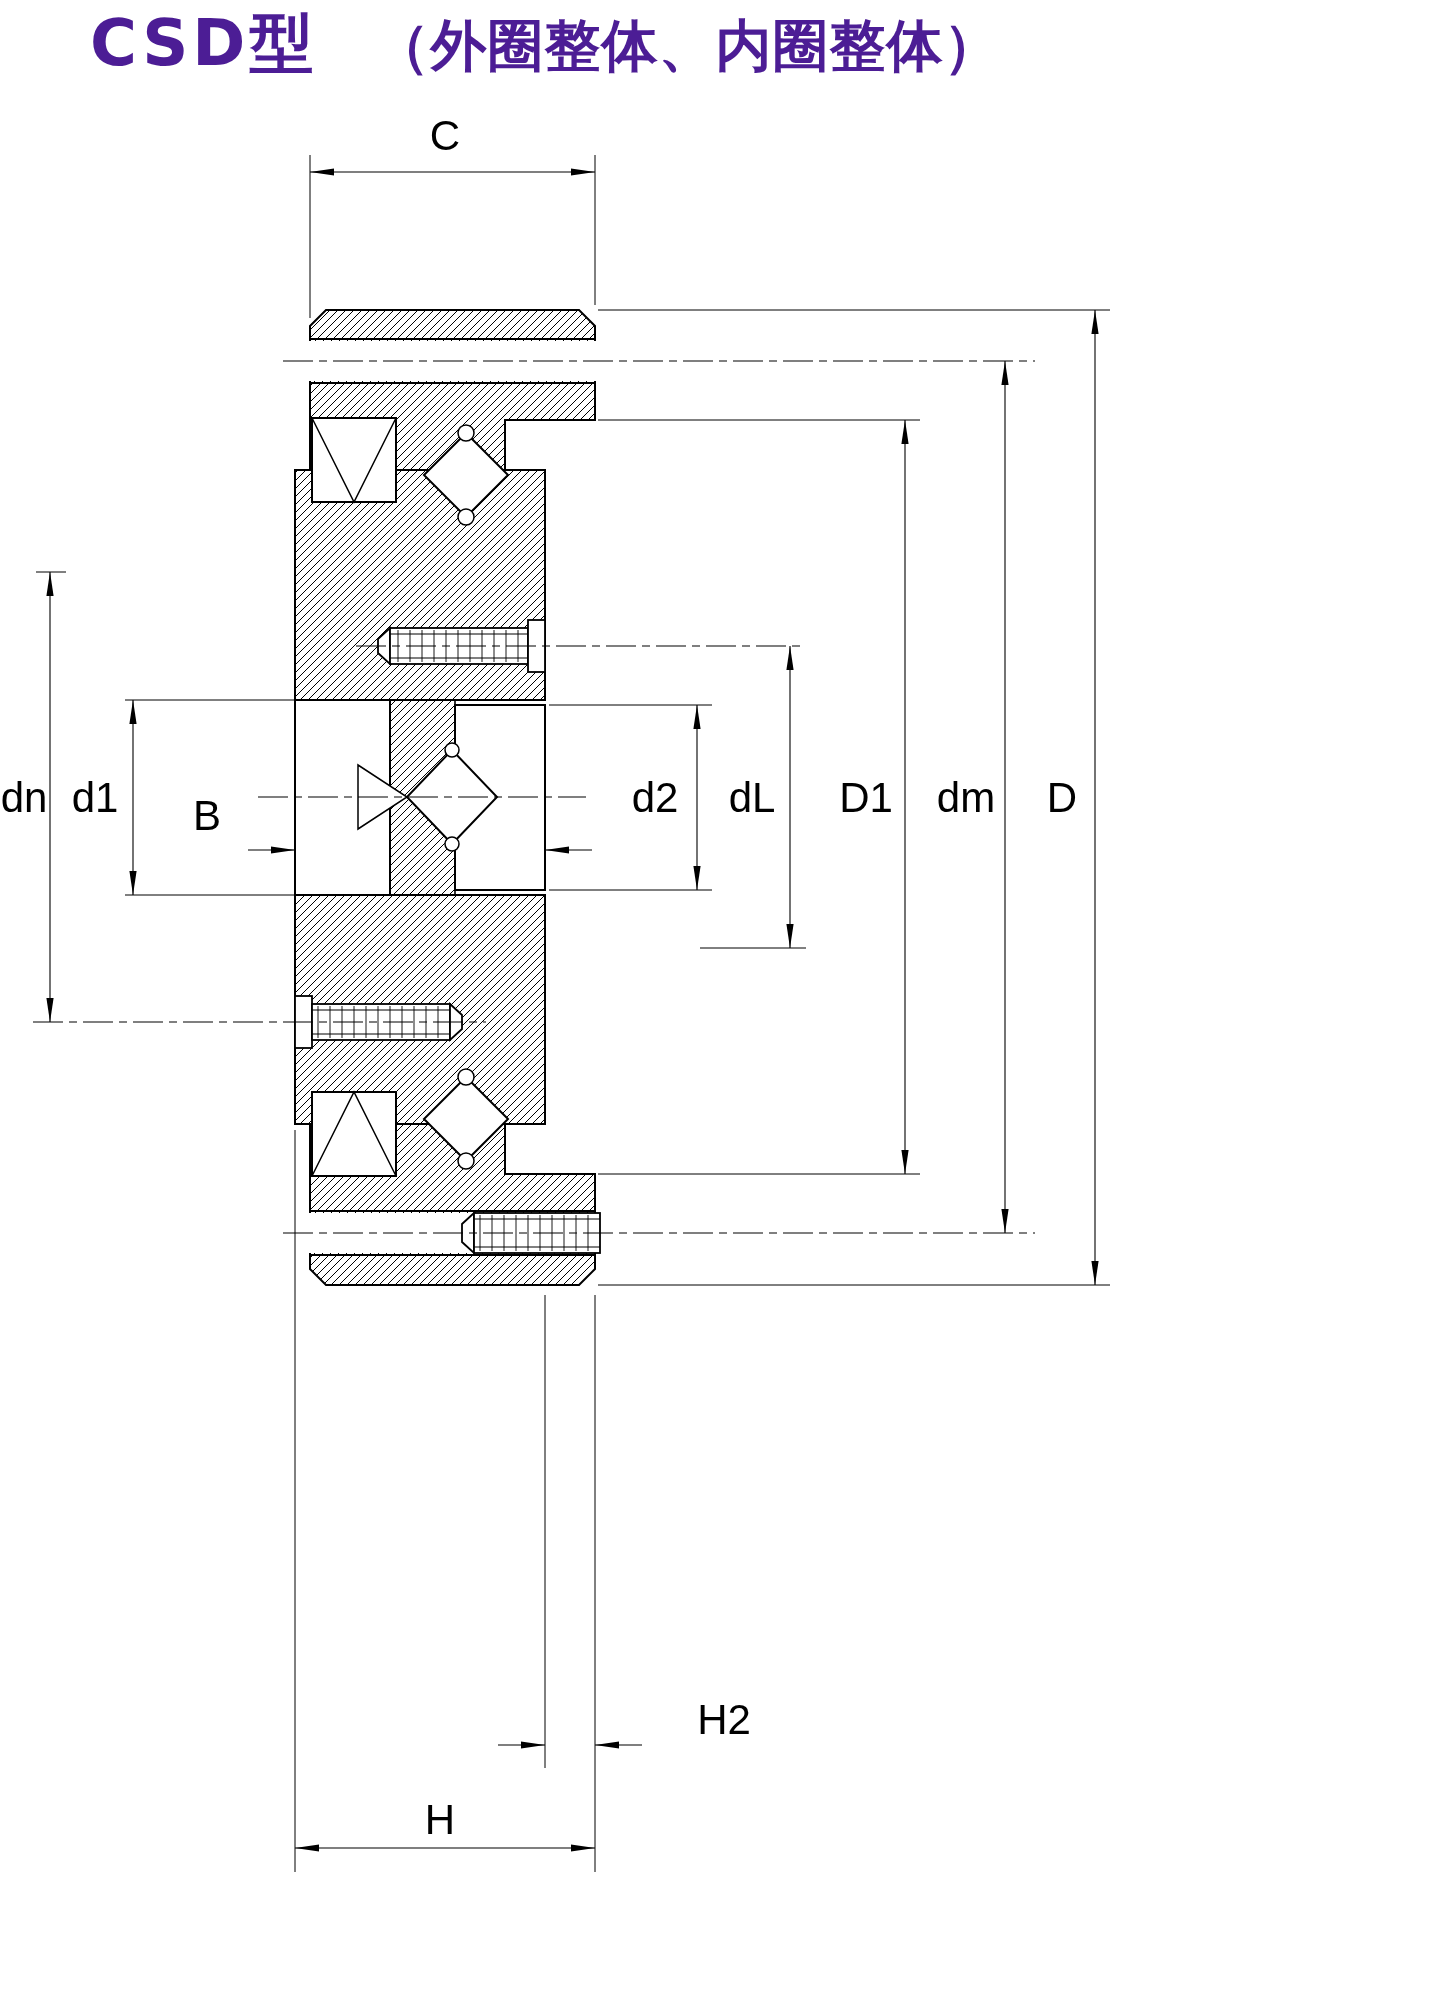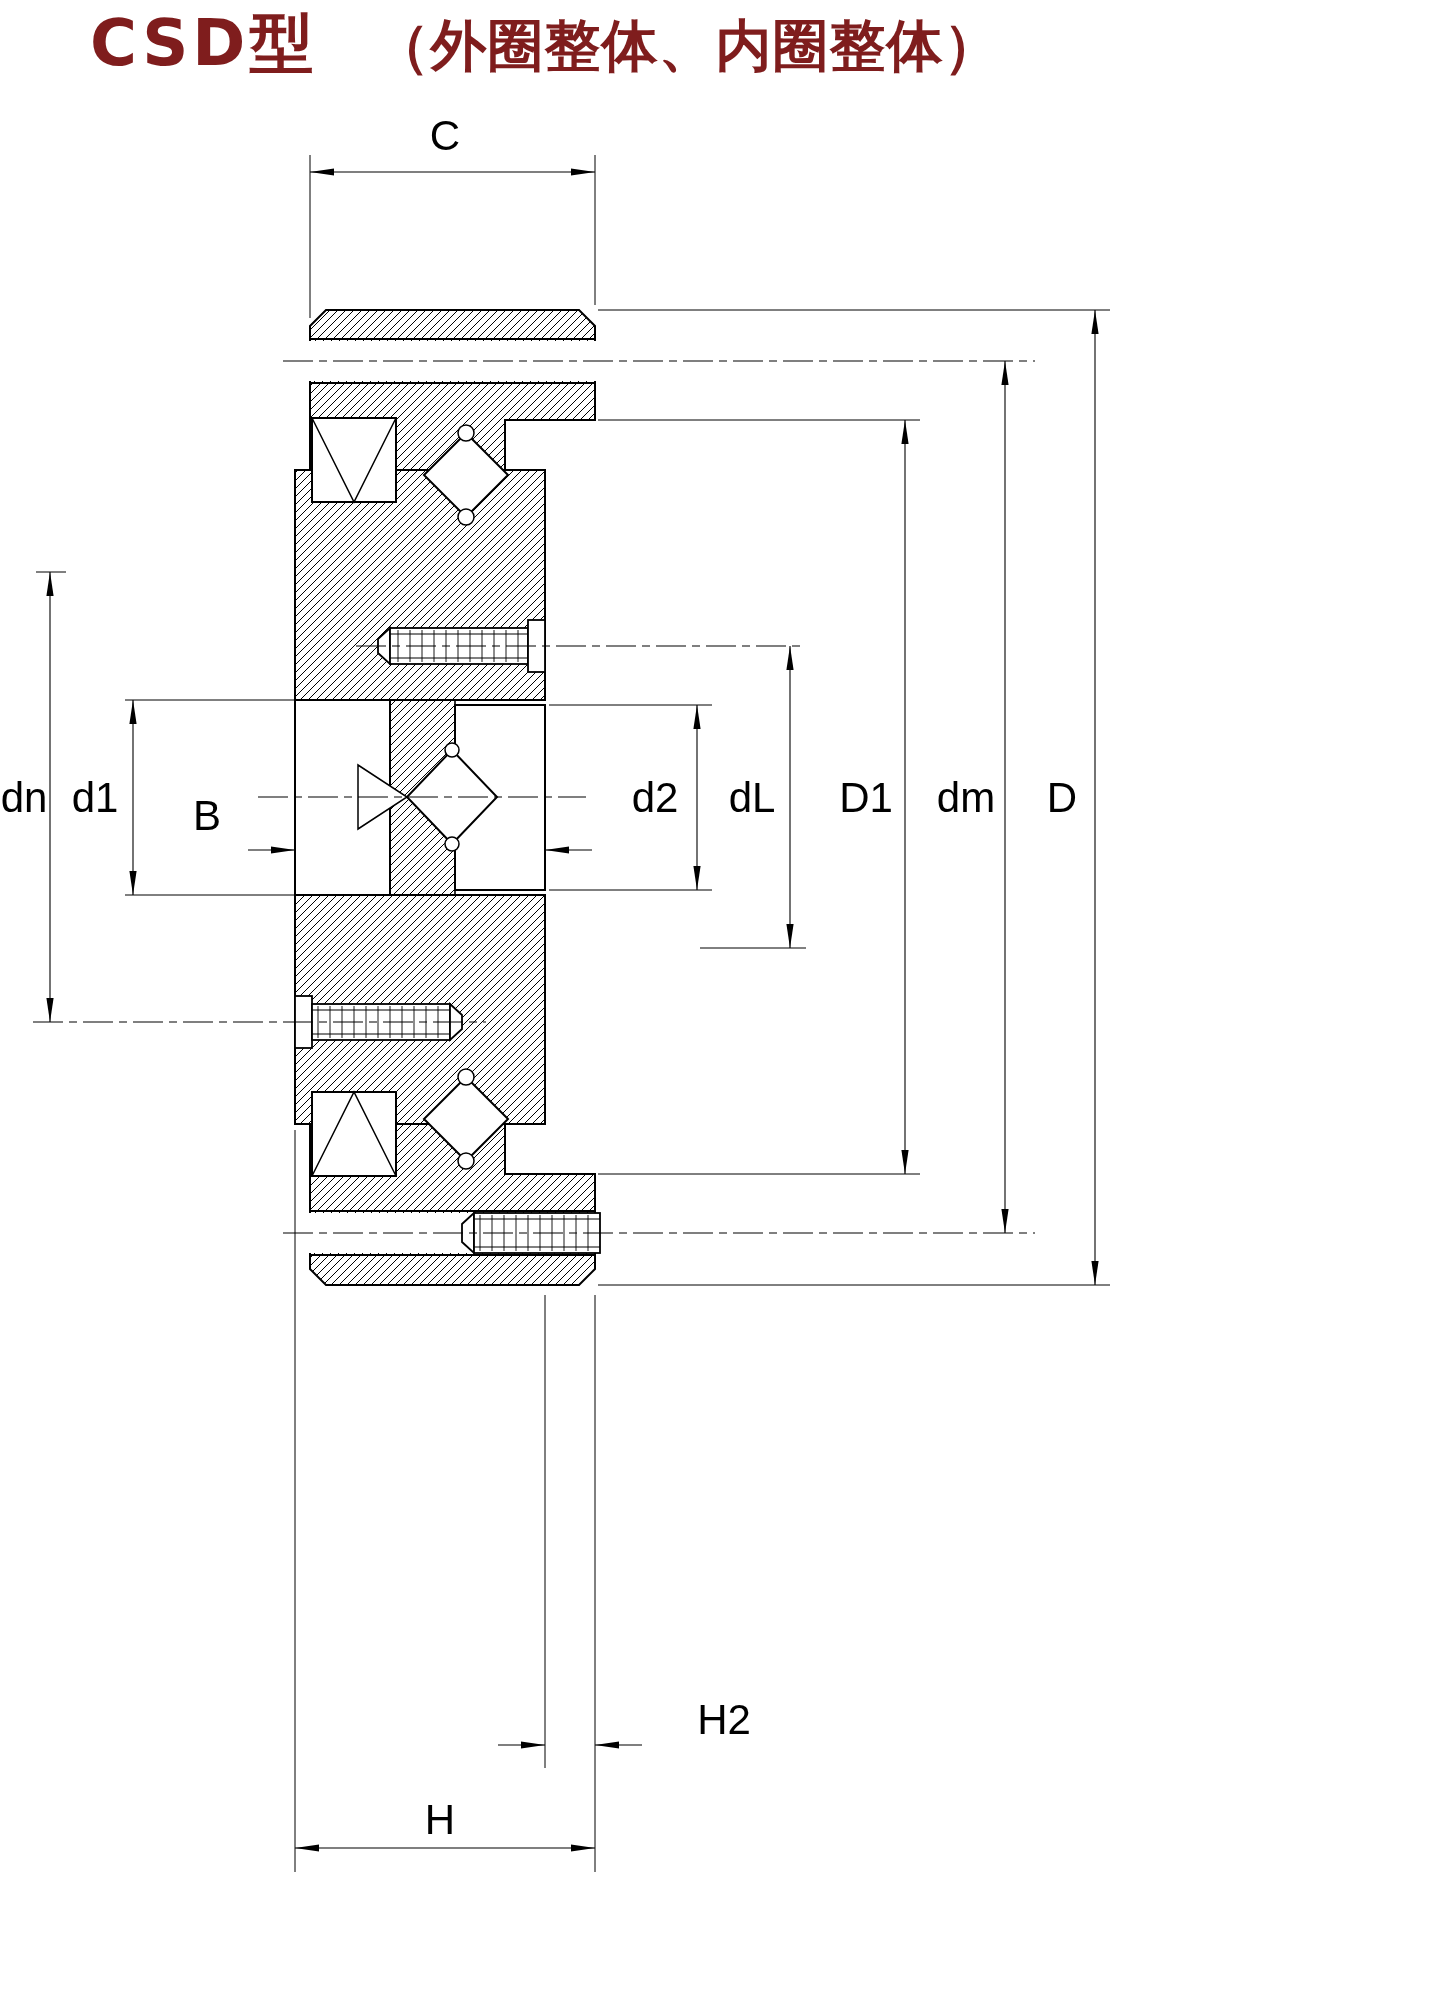--- a/index.html
+++ b/index.html
@@ -1,18 +1,18 @@
 <!DOCTYPE html>
 <html><head>
 <meta charset="utf-8">
 <style>
   html,body{margin:0;padding:0;background:#fff;}
   #page{position:relative;width:1433px;height:2012px;background:#fff;overflow:hidden;
         font-family:"Liberation Sans","DejaVu Sans",sans-serif;}
-  .title{position:absolute;left:90px;top:0px;color:#7f1d1d;white-space:nowrap;
+  .title{position:absolute;left:90px;top:0px;color:#4c1d95;white-space:nowrap;
          font-family:"DejaVu Sans","Liberation Sans",sans-serif;}
   .title .model{font-size:64px;font-weight:800;letter-spacing:4px;}
   .title .note{font-size:56px;font-weight:800;margin-left:56px;letter-spacing:1px;}
   svg{position:absolute;left:0;top:0;}
   text{font-family:"Liberation Sans","DejaVu Sans",sans-serif;}
 </style>
 </head>
 <body>
 
 <div id="page">

